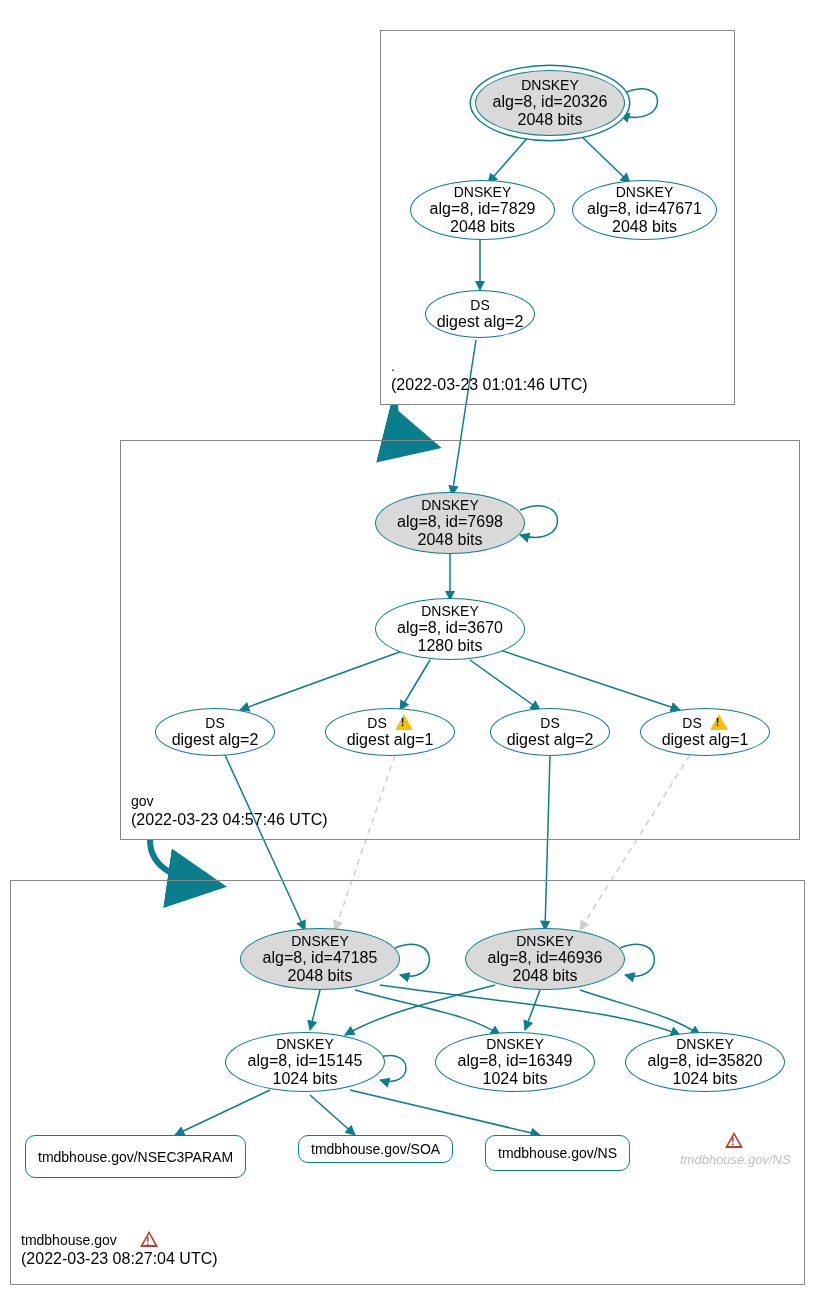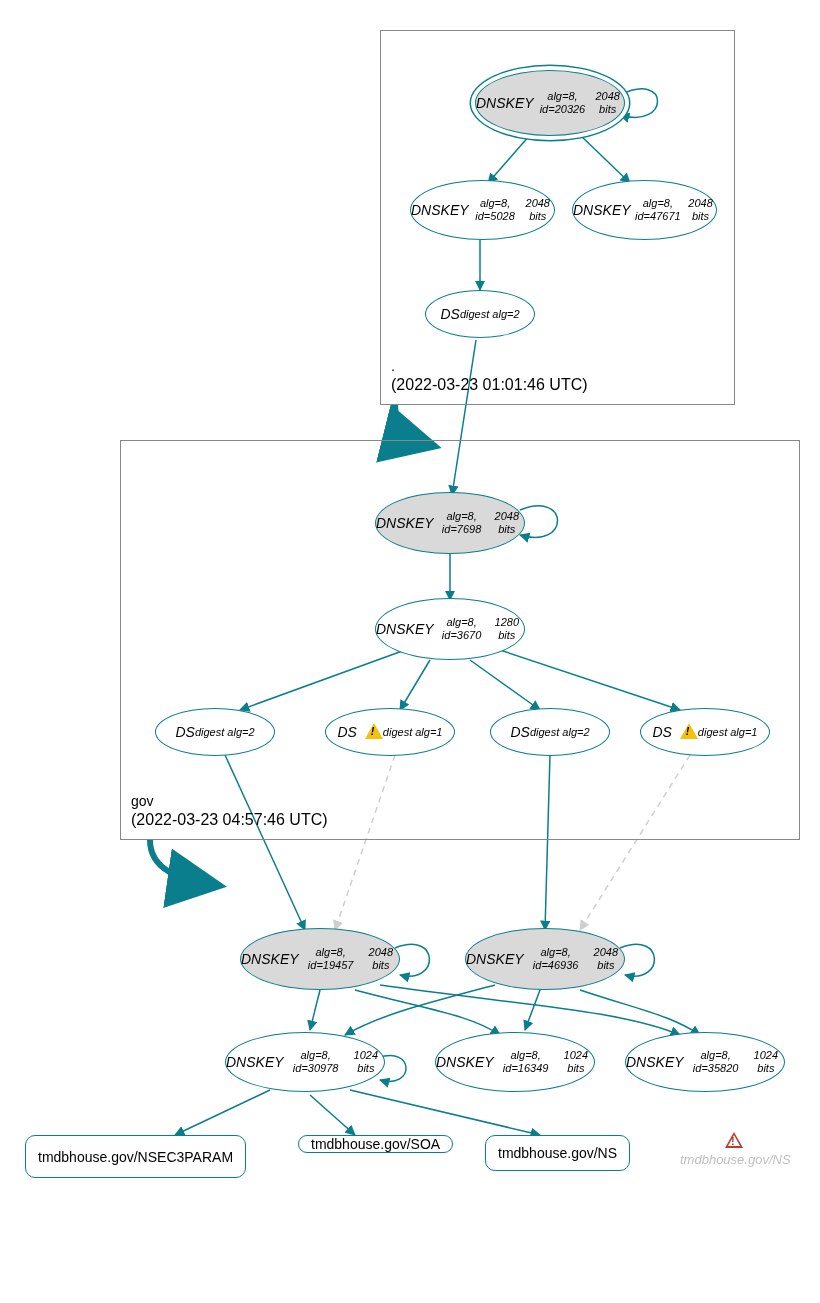--- a/index.html
+++ b/index.html
@@ -29,43 +29,42 @@
   .zone-label .zname {
     font-size: 14px;
   }
   .zone-label .zts {
     font-size: 16px;
   }
   .node {
     position: absolute;
     box-sizing: border-box;
     display: flex;
-    flex-direction: row;
+    flex-direction: column;
     align-items: center;
     justify-content: center;
     text-align: center;
     line-height: 1.15;
-    font-style: italic;
   }
   .ellipse {
     border: 1.5px solid #0a7e8c;
     border-radius: 50%;
     background: #fff;
   }
   .ellipse.ksk {
     background: #d9d9d9;
   }
   .ellipse.double {
     box-shadow: 0 0 0 4px #fff, 0 0 0 5.5px #0a7e8c;
   }
   .node .title {
     font-size: 14px;
   }
   .node .sub {
-    font-size: 11px;
+    font-size: 16px;
   }
   .rrnode {
     position: absolute;
     border: 1.5px solid #0a7e8c;
     border-radius: 10px;
     background: #fff;
     display: flex;
     align-items: center;
     justify-content: center;
     font-size: 14px;
@@ -208,29 +207,38 @@
       <div class="zname">.</div>
       <div class="zts">(2022-03-23 01:01:46 UTC)</div>
     </div>
   </div>
   <div class="zone" style="left:120px; top:440px; width:680px; height:400px;">
     <div class="zone-label">
       <div class="zname">gov</div>
       <div class="zts">(2022-03-23 04:57:46 UTC)</div>
     </div>
   </div>
+  <div class="zone" style="left:10px; top:880px; width:795px; height:405px;">
+    <div class="zone-label" style="bottom:14px;">
+      <div class="zname">
+        <span>tmdbhouse.gov</span>
+        &nbsp;&nbsp;&nbsp;&nbsp;&nbsp;<span class="err-tri"></span>
+      </div>
+      <div class="zts">(2022-03-23 08:27:04 UTC)</div>
+    </div>
+  </div>
 
   <div class="node ellipse ksk double" style="left:475px; top:70px; width:150px; height:66px;">
     <div class="title">DNSKEY</div>
     <div class="sub">alg=8, id=20326</div>
     <div class="sub">2048 bits</div>
   </div>
   <div class="node ellipse" style="left:410px; top:180px; width:145px; height:60px;">
     <div class="title">DNSKEY</div>
-    <div class="sub">alg=8, id=5028</div>
+    <div class="sub">alg=8, id=7829</div>
     <div class="sub">2048 bits</div>
   </div>
   <div class="node ellipse" style="left:572px; top:180px; width:145px; height:60px;">
     <div class="title">DNSKEY</div>
     <div class="sub">alg=8, id=47671</div>
     <div class="sub">2048 bits</div>
   </div>
   <div class="node ellipse" style="left:425px; top:290px; width:110px; height:48px;">
     <div class="title">DS</div>
     <div class="sub">digest alg=2</div>
@@ -258,44 +266,44 @@
     <div class="title">DS</div>
     <div class="sub">digest alg=2</div>
   </div>
   <div class="node ellipse" style="left:640px; top:708px; width:130px; height:48px;">
     <div class="title"><span>DS</span> <span class="warn-tri"></span></div>
     <div class="sub">digest alg=1</div>
   </div>
 
   <div class="node ellipse ksk" style="left:240px; top:928px; width:160px; height:62px;">
     <div class="title">DNSKEY</div>
-    <div class="sub">alg=8, id=19457</div>
+    <div class="sub">alg=8, id=47185</div>
     <div class="sub">2048 bits</div>
   </div>
   <div class="node ellipse ksk" style="left:465px; top:928px; width:160px; height:62px;">
     <div class="title">DNSKEY</div>
     <div class="sub">alg=8, id=46936</div>
     <div class="sub">2048 bits</div>
   </div>
   <div class="node ellipse" style="left:225px; top:1032px; width:160px; height:60px;">
     <div class="title">DNSKEY</div>
-    <div class="sub">alg=8, id=30978</div>
+    <div class="sub">alg=8, id=15145</div>
     <div class="sub">1024 bits</div>
   </div>
   <div class="node ellipse" style="left:435px; top:1032px; width:160px; height:60px;">
     <div class="title">DNSKEY</div>
     <div class="sub">alg=8, id=16349</div>
     <div class="sub">1024 bits</div>
   </div>
   <div class="node ellipse" style="left:625px; top:1032px; width:160px; height:60px;">
     <div class="title">DNSKEY</div>
     <div class="sub">alg=8, id=35820</div>
     <div class="sub">1024 bits</div>
   </div>
 
   <div class="rrnode" style="left:25px; top:1135px; height:43px;">tmdbhouse.gov/NSEC3PARAM</div>
-  <div class="rrnode" style="left:298px; top:1135px; height:18px;">tmdbhouse.gov/SOA</div>
+  <div class="rrnode" style="left:298px; top:1135px; height:28px;">tmdbhouse.gov/SOA</div>
   <div class="rrnode" style="left:485px; top:1135px; height:36px;">tmdbhouse.gov/NS</div>
 
   <span class="free-icon" style="left:725px; top:1132px;"><span class="err-tri"></span></span>
   <div class="ghost" style="left:680px; top:1152px;">tmdbhouse.gov/NS</div>
 
 </div>
 
 </body></html>

